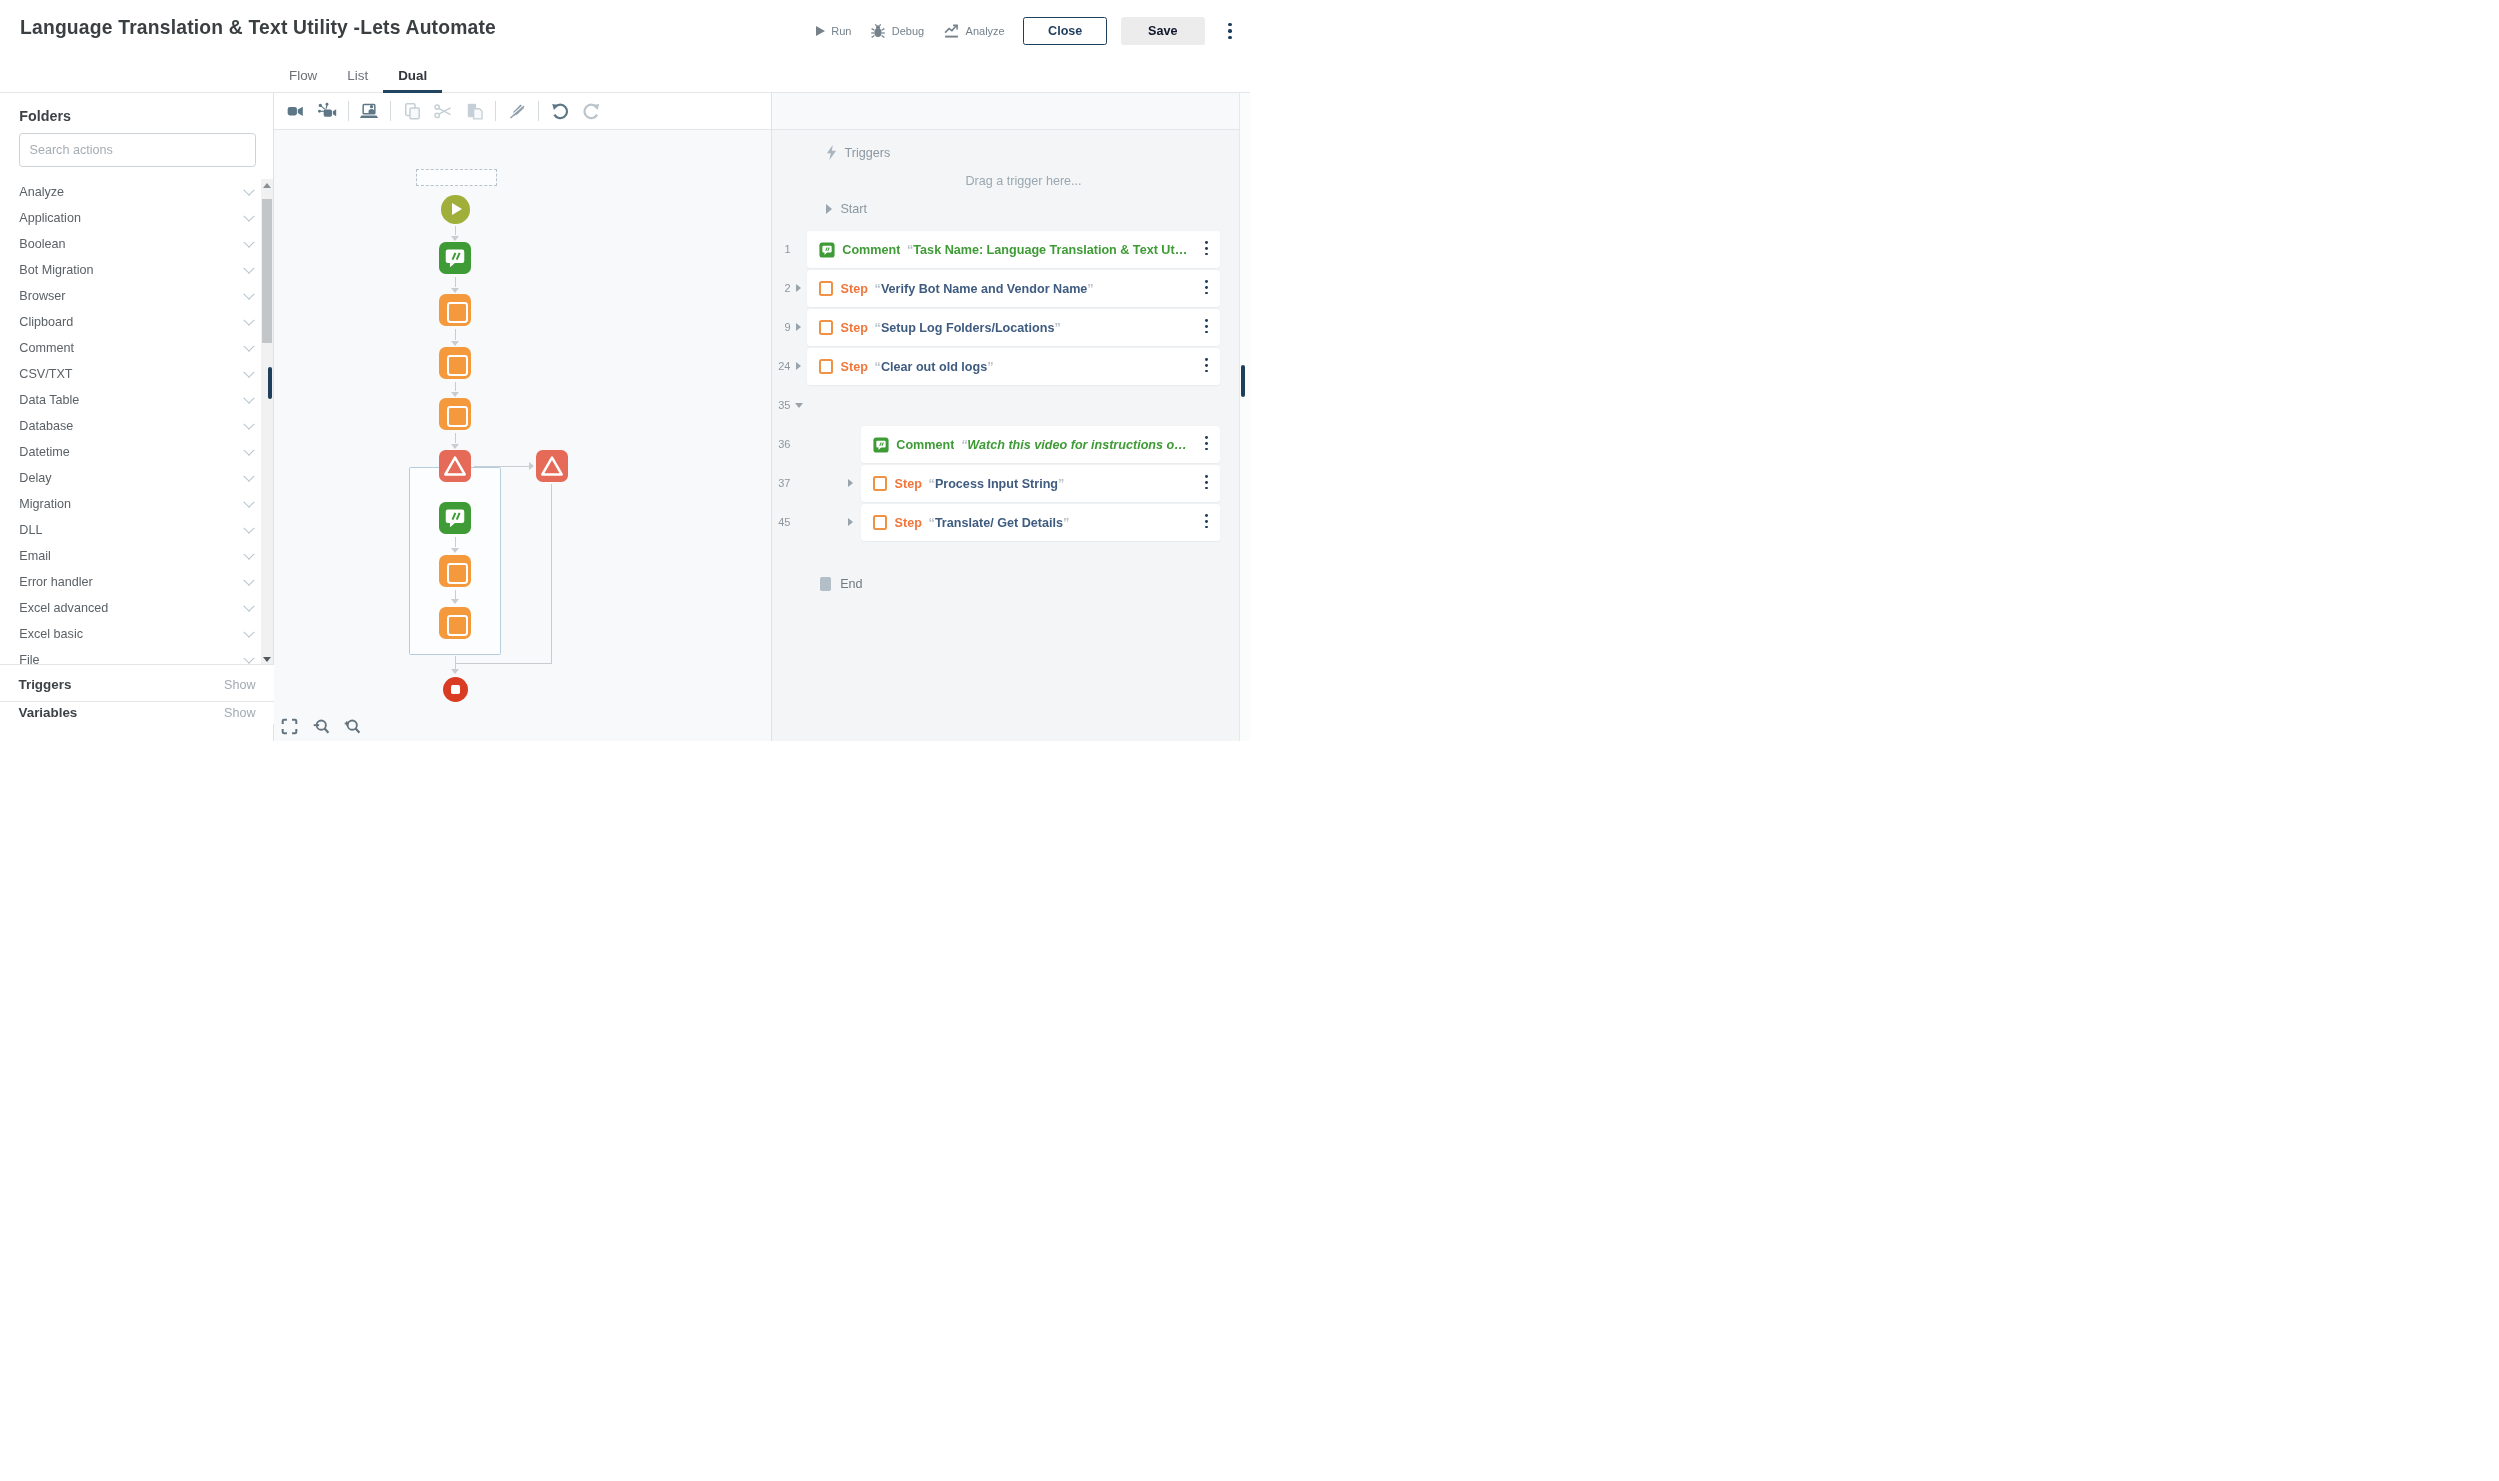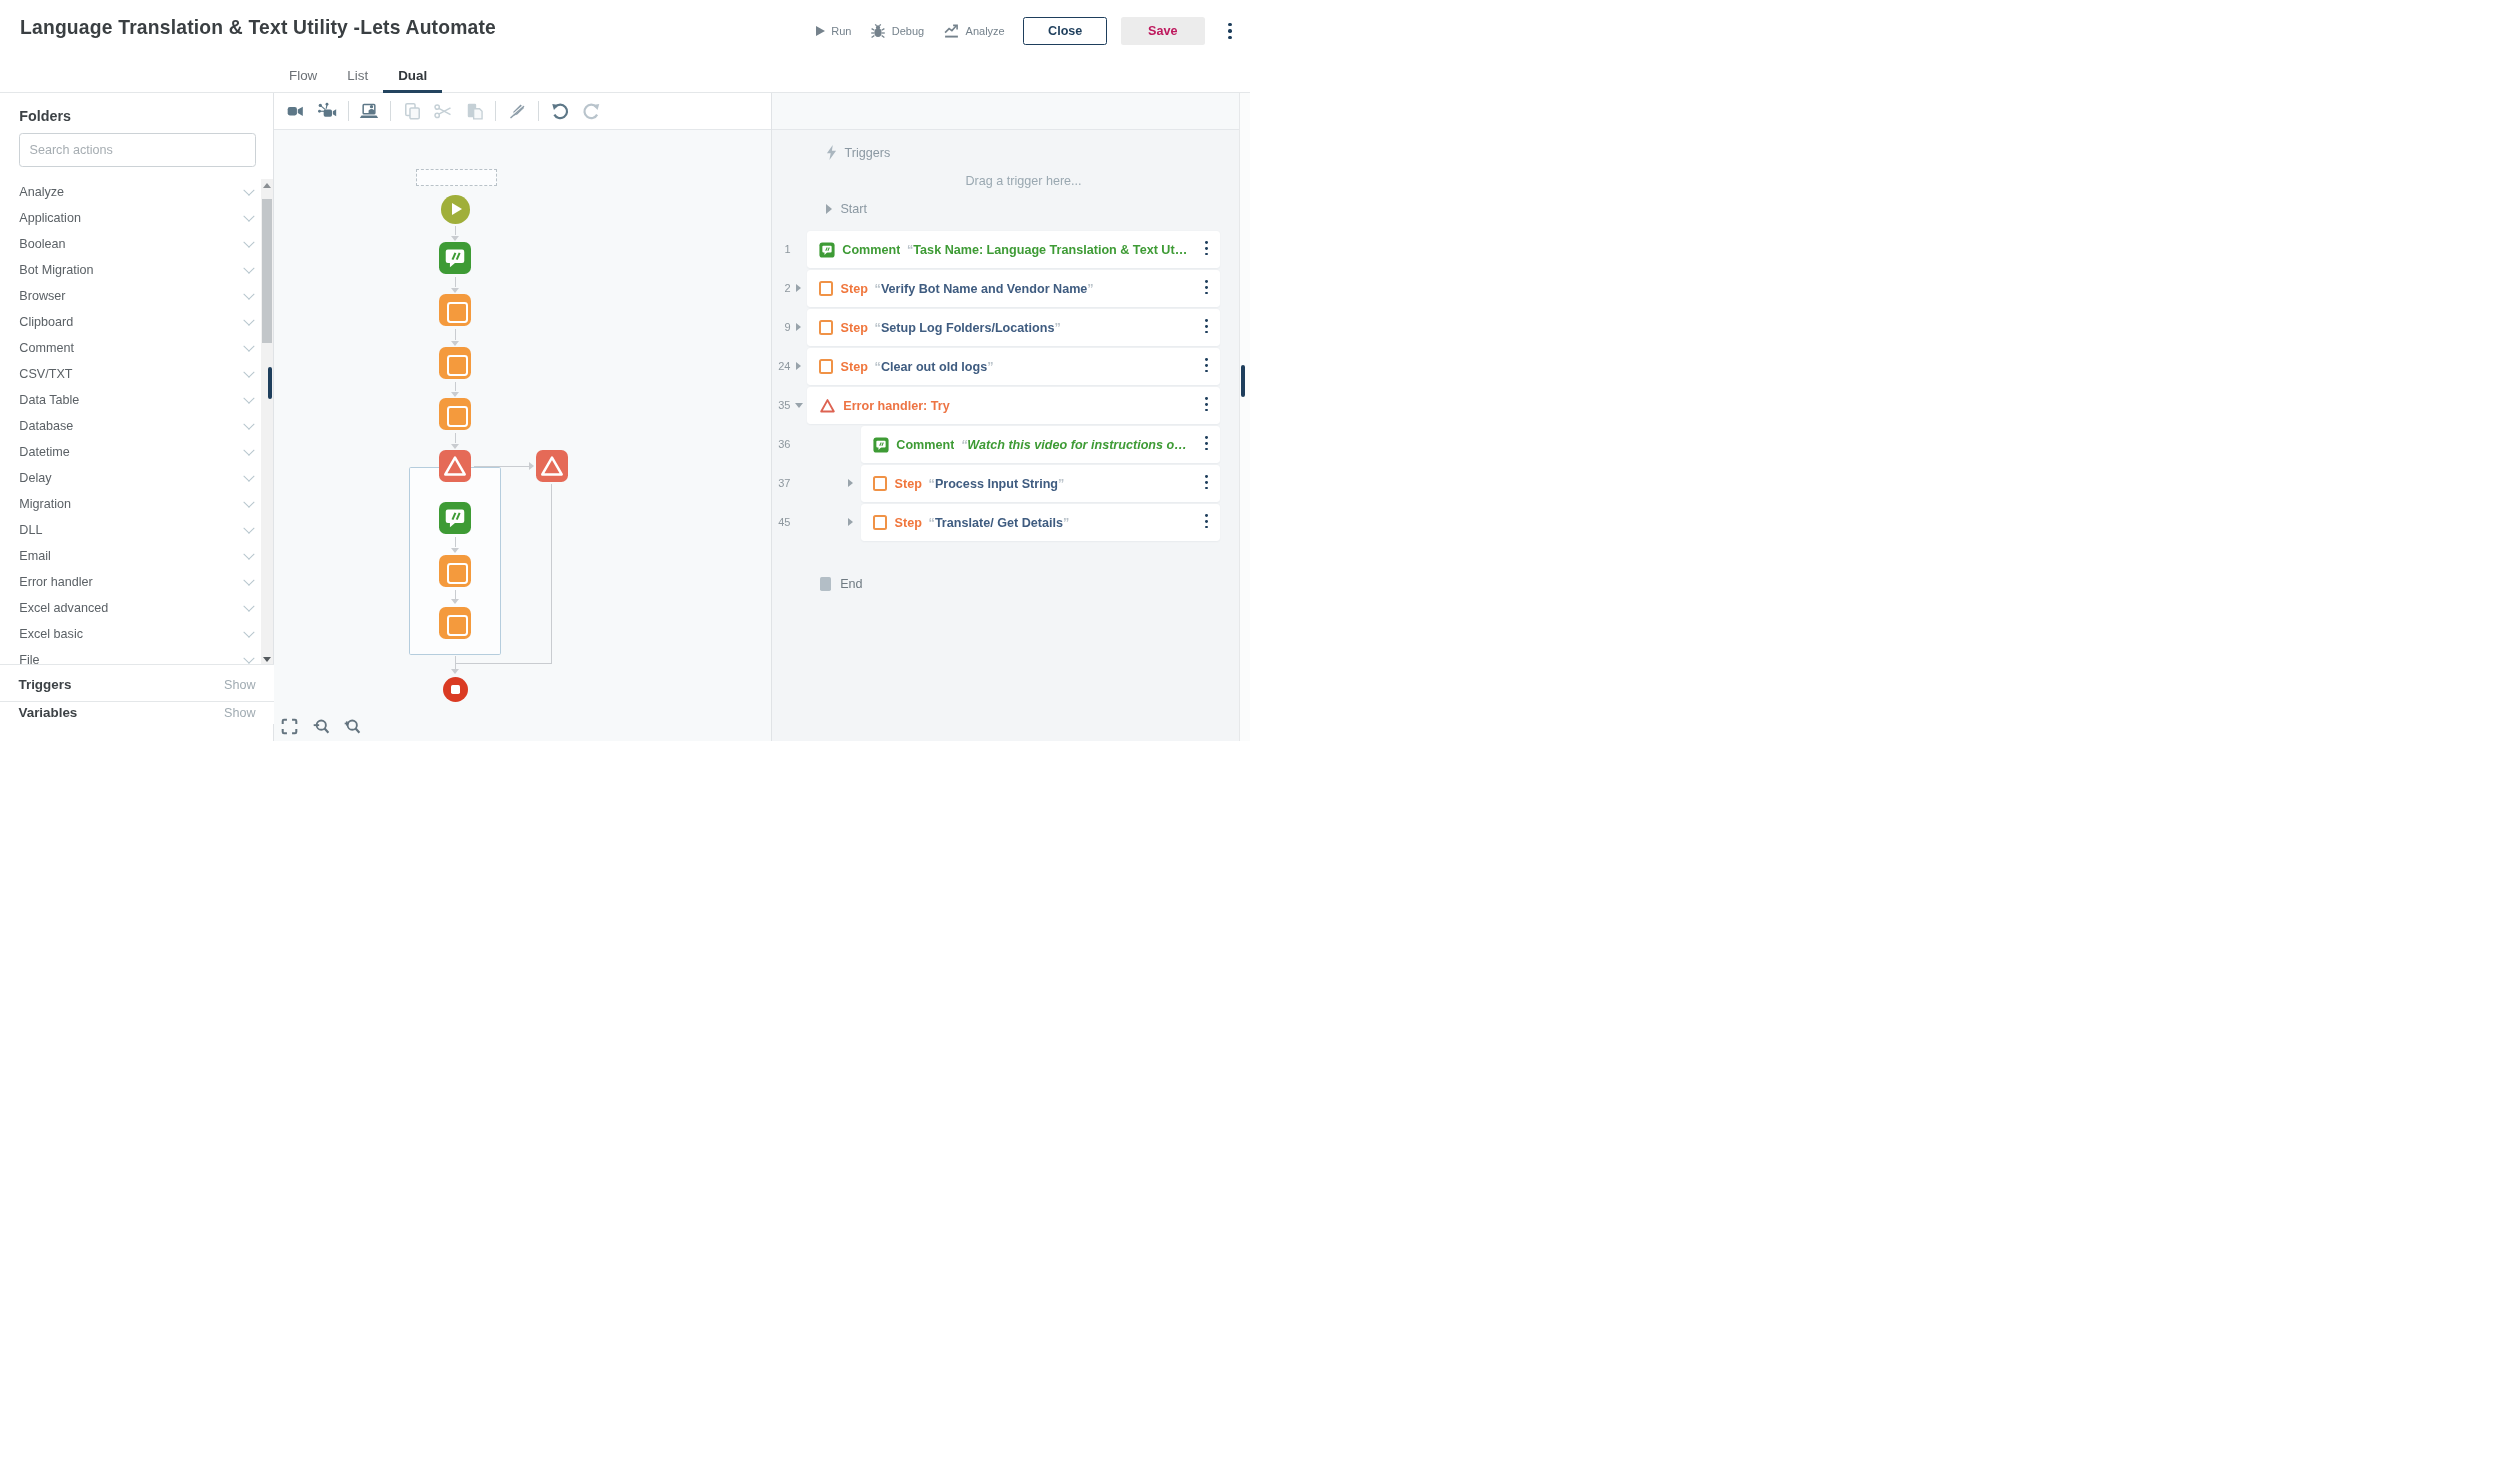--- a/index.html
+++ b/index.html
@@ -8,21 +8,21 @@
   .app { position:relative; width:1250px; height:741px; background:#fff; overflow:hidden; }
 
   
   .header { position:absolute; left:0; top:0; width:100%; height:93px; background:#fff; border-bottom:0.8px solid #e4e7e9; }
   .page-title { position:absolute; left:20px; top:17px; font-size:19.3px; font-weight:bold; color:#3a3f42; letter-spacing:0.2px; }
   .hdr-right { position:absolute; right:13.4px; top:17px; display:flex; align-items:center; gap:18.5px; }
   .hdr-act { display:flex; align-items:center; gap:5.9px; color:#75828c; font-size:11px; cursor:pointer; }
   .play-tri { width:0; height:0; border-left:9.2px solid #75828c; border-top:5.9px solid transparent; border-bottom:5.9px solid transparent; }
   .btn { font-size:12.6px; font-weight:bold; border-radius:2.5px; width:84px; height:28px; display:flex; align-items:center; justify-content:center; }
   .btn-close { background:#fff; border:1.7px solid #1e3e5c; color:#1e3e5c; cursor:pointer; }
-  .btn-save { background:#ececec; border:none; color:#be185d; margin-left:-5px; }
+  .btn-save { background:#ececec; border:none; color:#0f172a; margin-left:-5px; }
   .kebab { display:flex; flex-direction:column; gap:3.4px; padding:3.4px 5px; cursor:pointer; }
   .kebab i { width:3.4px; height:3.4px; border-radius:50%; background:#1e3e5c; }
 
   
   .tabs { position:absolute; left:274px; top:57px; display:flex; }
   .tab { font-size:13.4px; color:#6b7075; padding:0 15px; height:36px; display:flex; align-items:center; cursor:pointer; position:relative; }
   .tab.active { color:#32373c; font-weight:bold; }
   .tab.active::after { content:""; position:absolute; left:0; right:0; bottom:0; height:3.4px; background:#23445f; }
 
   
@@ -495,31 +495,20 @@
             <i></i>
             <i></i>
             <i></i>
           </div>
       </div>
     </div>
 
     <div class="lrow" style="top:294px; left:0; width:479px;">
       <div class="lnum">35</div>
       <div class="lcaret caret-sm-d" style="left:22.7px; top:16px;"></div>
-      <div class="card" style="left:35px; width:413px;">
-        <svg width="17" height="16" viewBox="0 0 38 38">
-          <polygon points="19,5 34,32 4,32" fill="none" stroke="#dd6352" stroke-width="4.5" stroke-linejoin="round"></polygon>
-        </svg>
-        <span class="lbl pfx-error">Error handler: Try</span>
-        <div class="ckebab">
-            <i></i>
-            <i></i>
-            <i></i>
-          </div>
-      </div>
     </div>
 
     <div class="lrow" style="top:333px; left:0; width:479px;">
       <div class="lnum">36</div>
       <div class="card" style="left:89px; width:359px;">
         <svg width="16" height="16" viewBox="0 0 38 38">
           <rect x="1" y="1" width="36" height="36" rx="7" fill="#3e9b35"></rect>
           <rect x="8" y="9" width="22" height="16" rx="2.5" fill="#fff"></rect>
           <polygon points="13,24 13,31 20,24" fill="#fff"></polygon>
           <line x1="16" y1="21" x2="19.5" y2="13" stroke="#3e9b35" stroke-width="2.6"></line>

